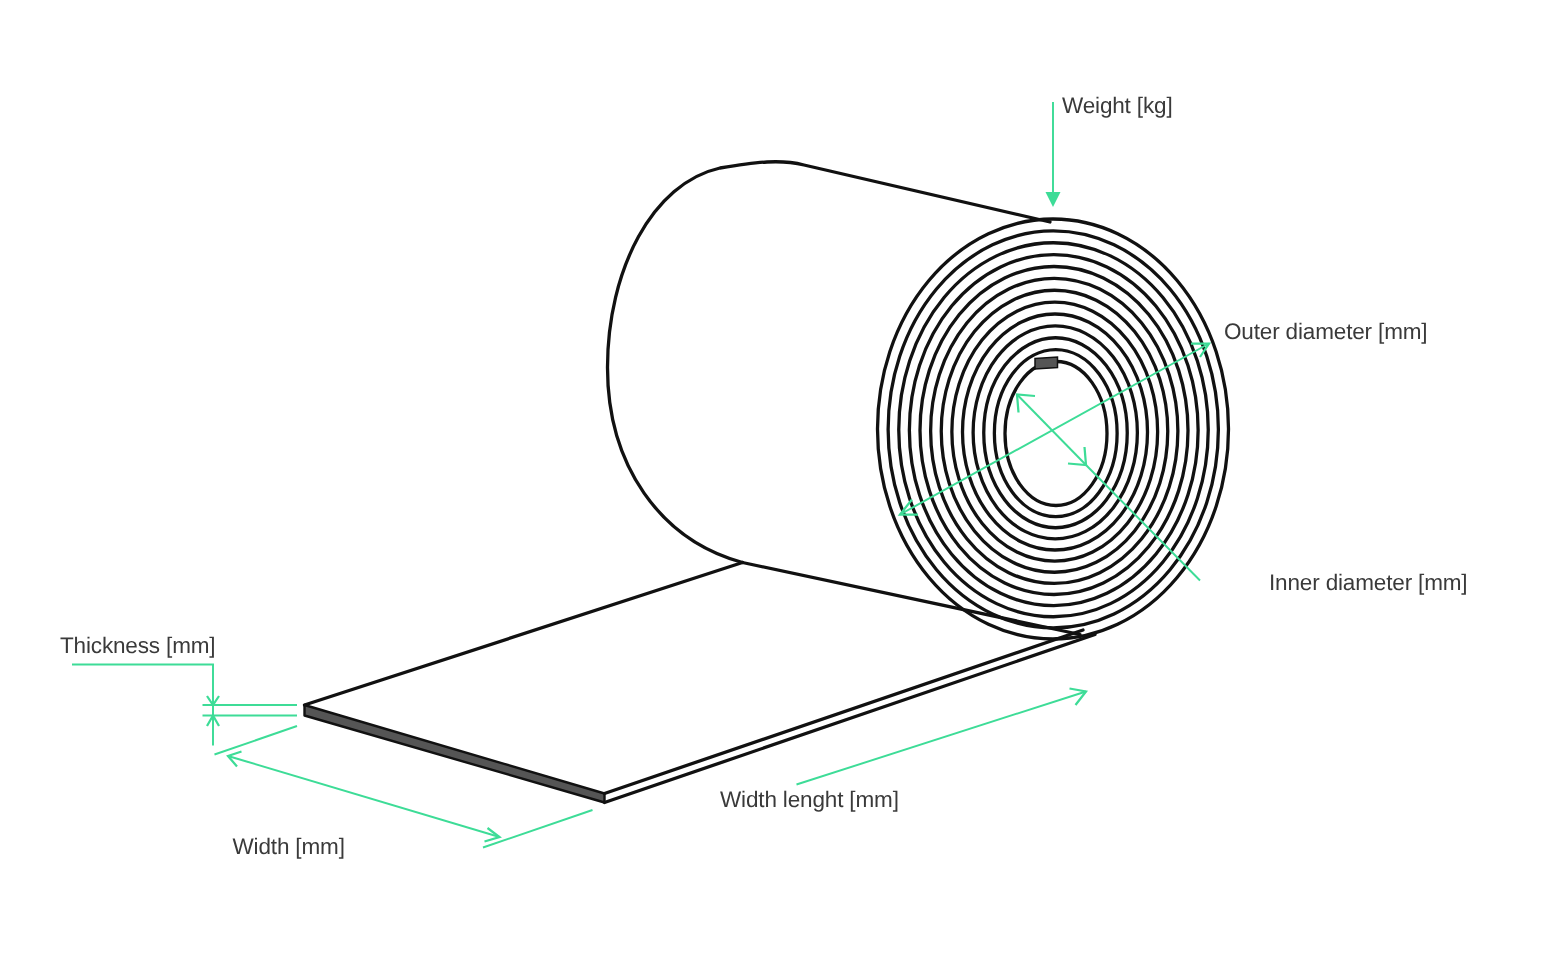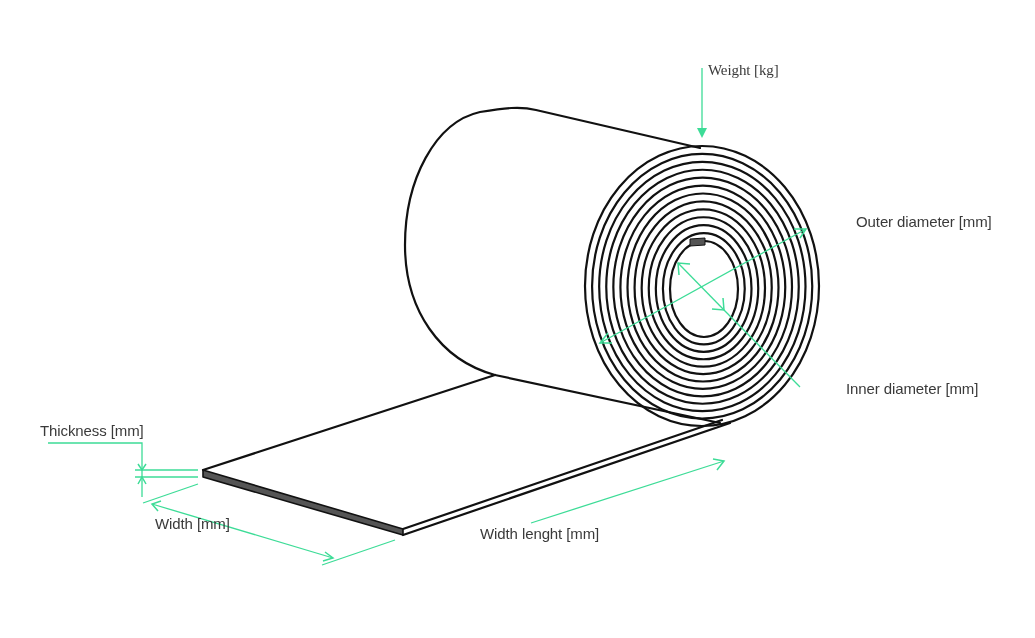--- a/index.html
+++ b/index.html
@@ -85,18 +85,18 @@
     <polyline class="dim-head" points="161,501 152,504 158,511"></polyline>
     <polyline class="dim-head" points="325,552 333,558 323,561"></polyline>
   </g>
 
   <g>
     <line class="dim" x1="531" y1="523" x2="724" y2="461"></line>
     <polyline class="dim-head" points="713,459 724,461 717,470"></polyline>
   </g>
 </svg>
 
-<div class="label" style="left:708px; top:62px;font-family:Liberation Serif, serif;">Weight [kg]</div>
-<div class="label" style="left:816px; top:213px;margin-left:40px;">Outer diameter [mm]</div>
+<div class="label" style="left:708px; top:62px;">Weight [kg]</div>
+<div class="label" style="left:816px; top:213px;">Outer diameter [mm]</div>
 <div class="label" style="left:846px; top:380px;">Inner diameter [mm]</div>
 <div class="label" style="left:40px; top:422px;">Thickness [mm]</div>
-<div class="label" style="left:155px; top:515px;text-align:center;">Width [mm]</div>
+<div class="label" style="left:155px; top:556px;text-align:center;">Width [mm]</div>
 <div class="label" style="left:480px; top:525px;">Width lenght [mm]</div>
 
 </body></html>

